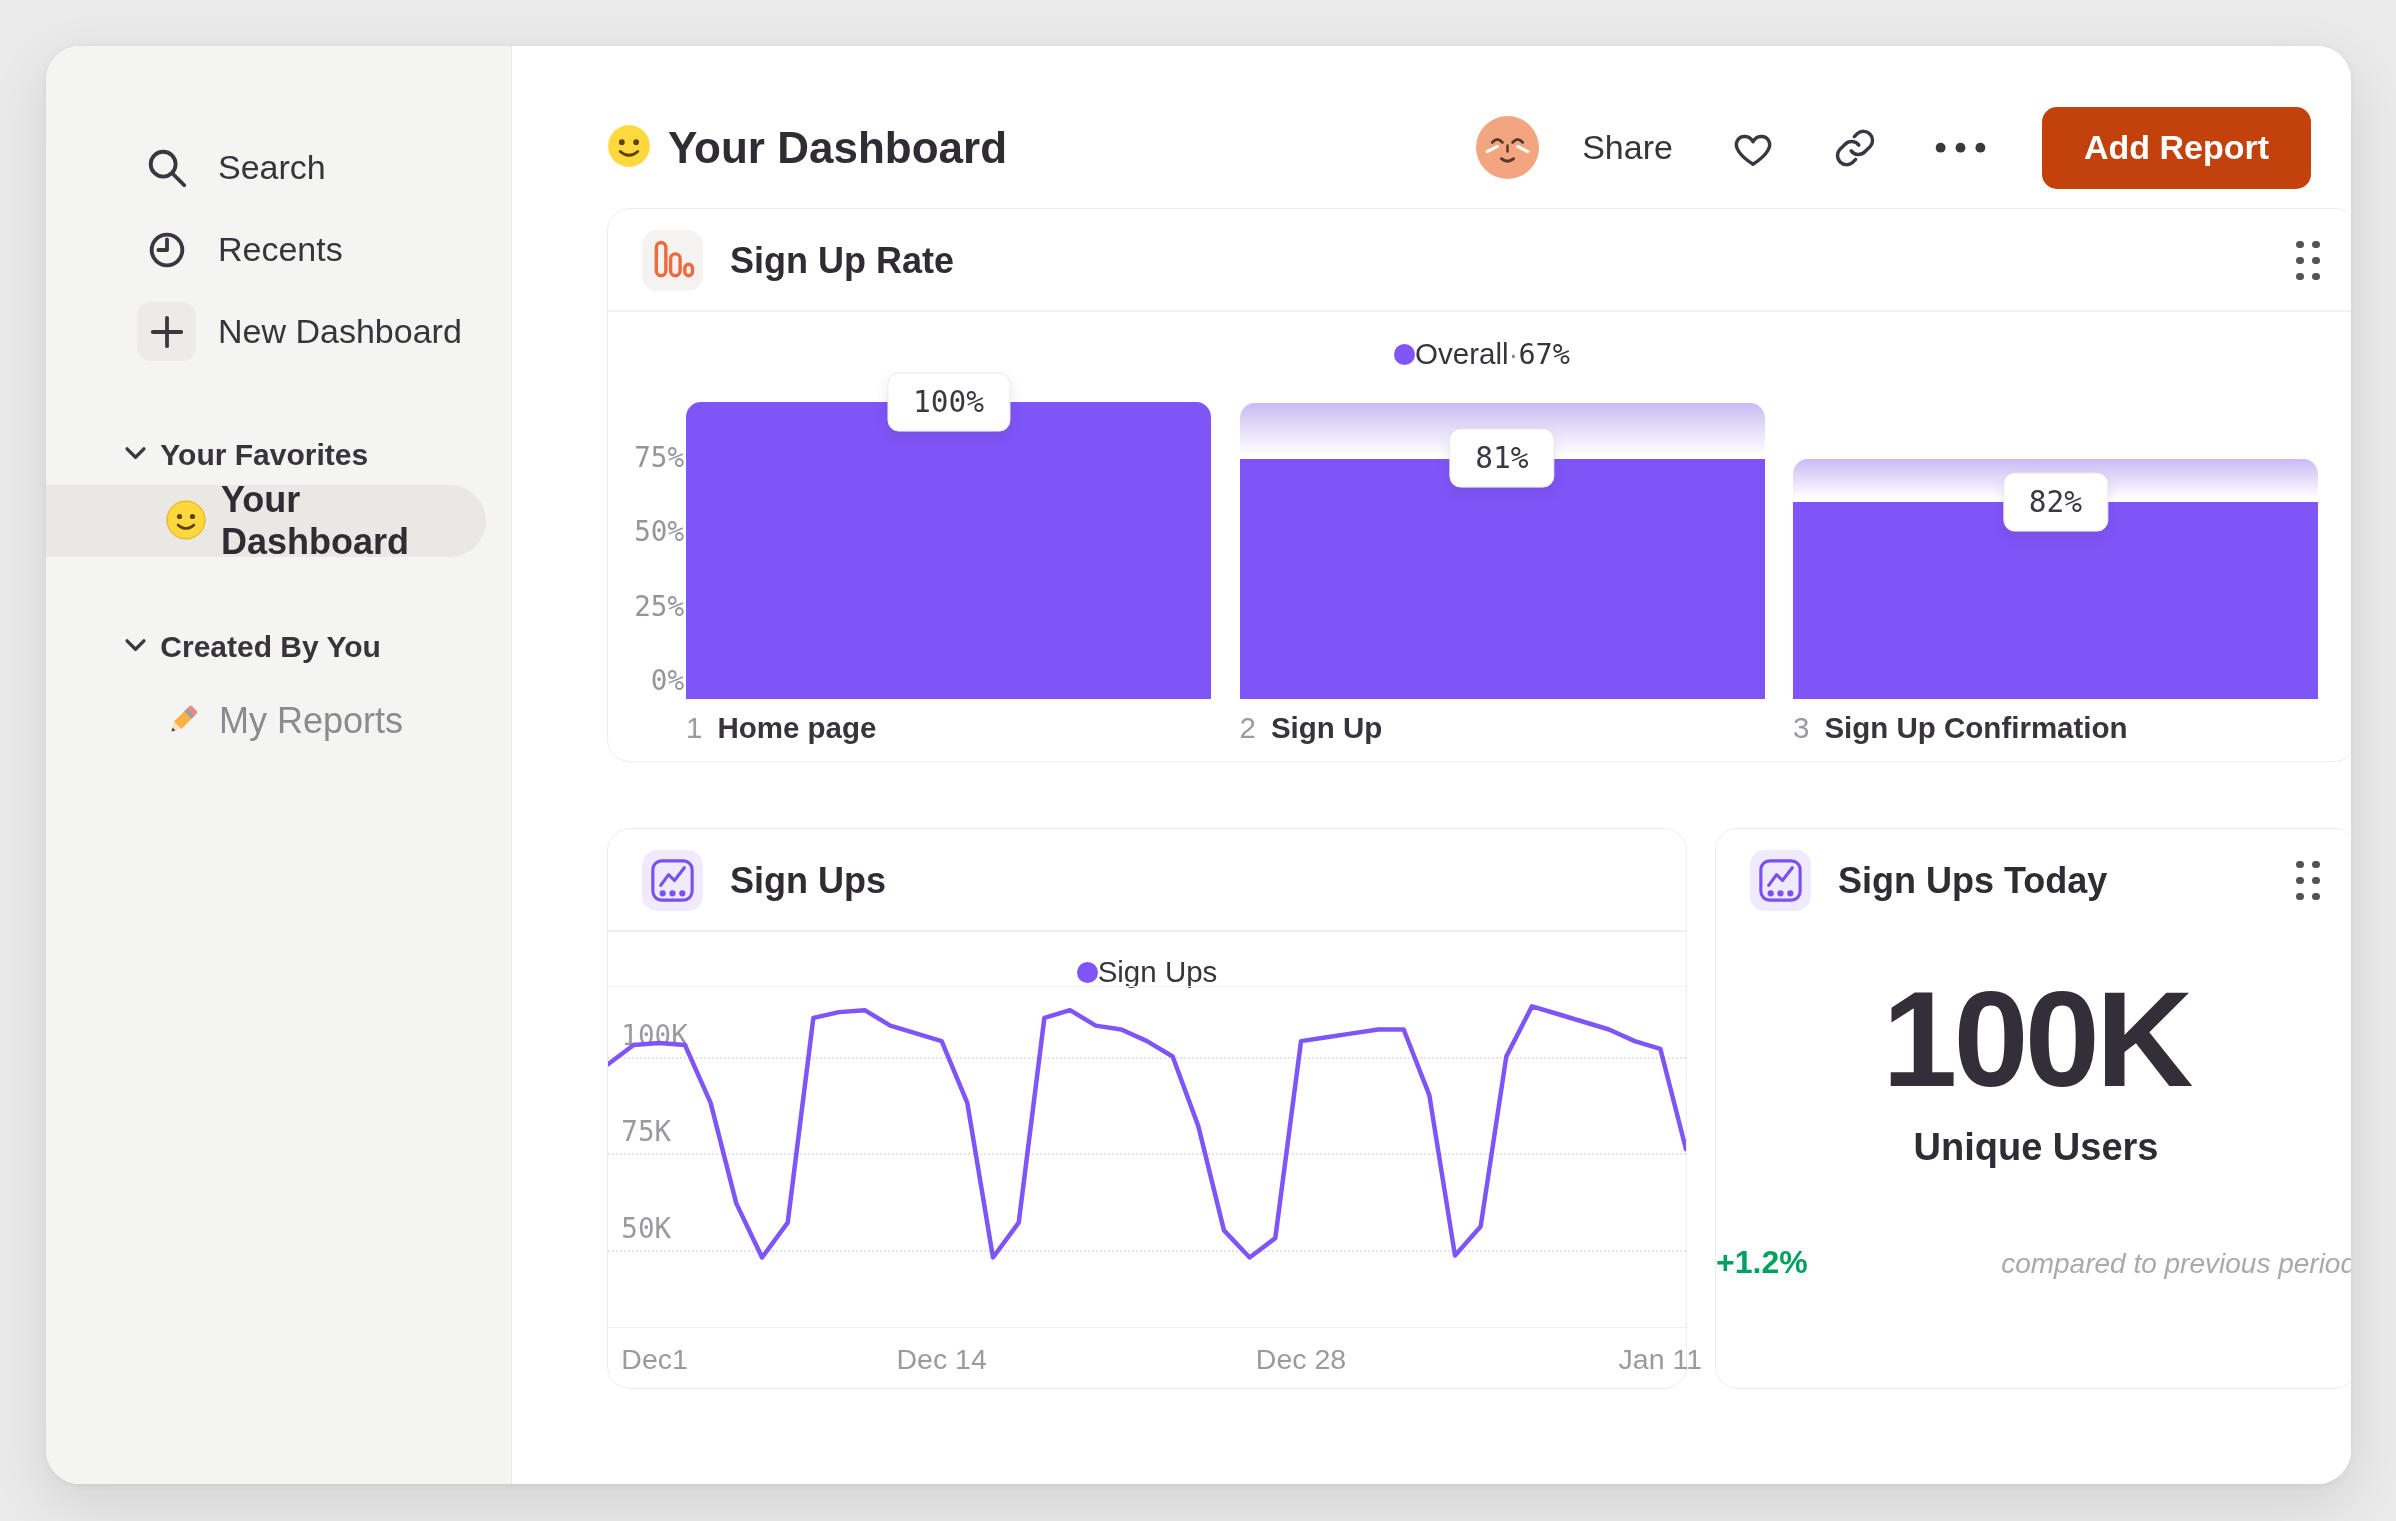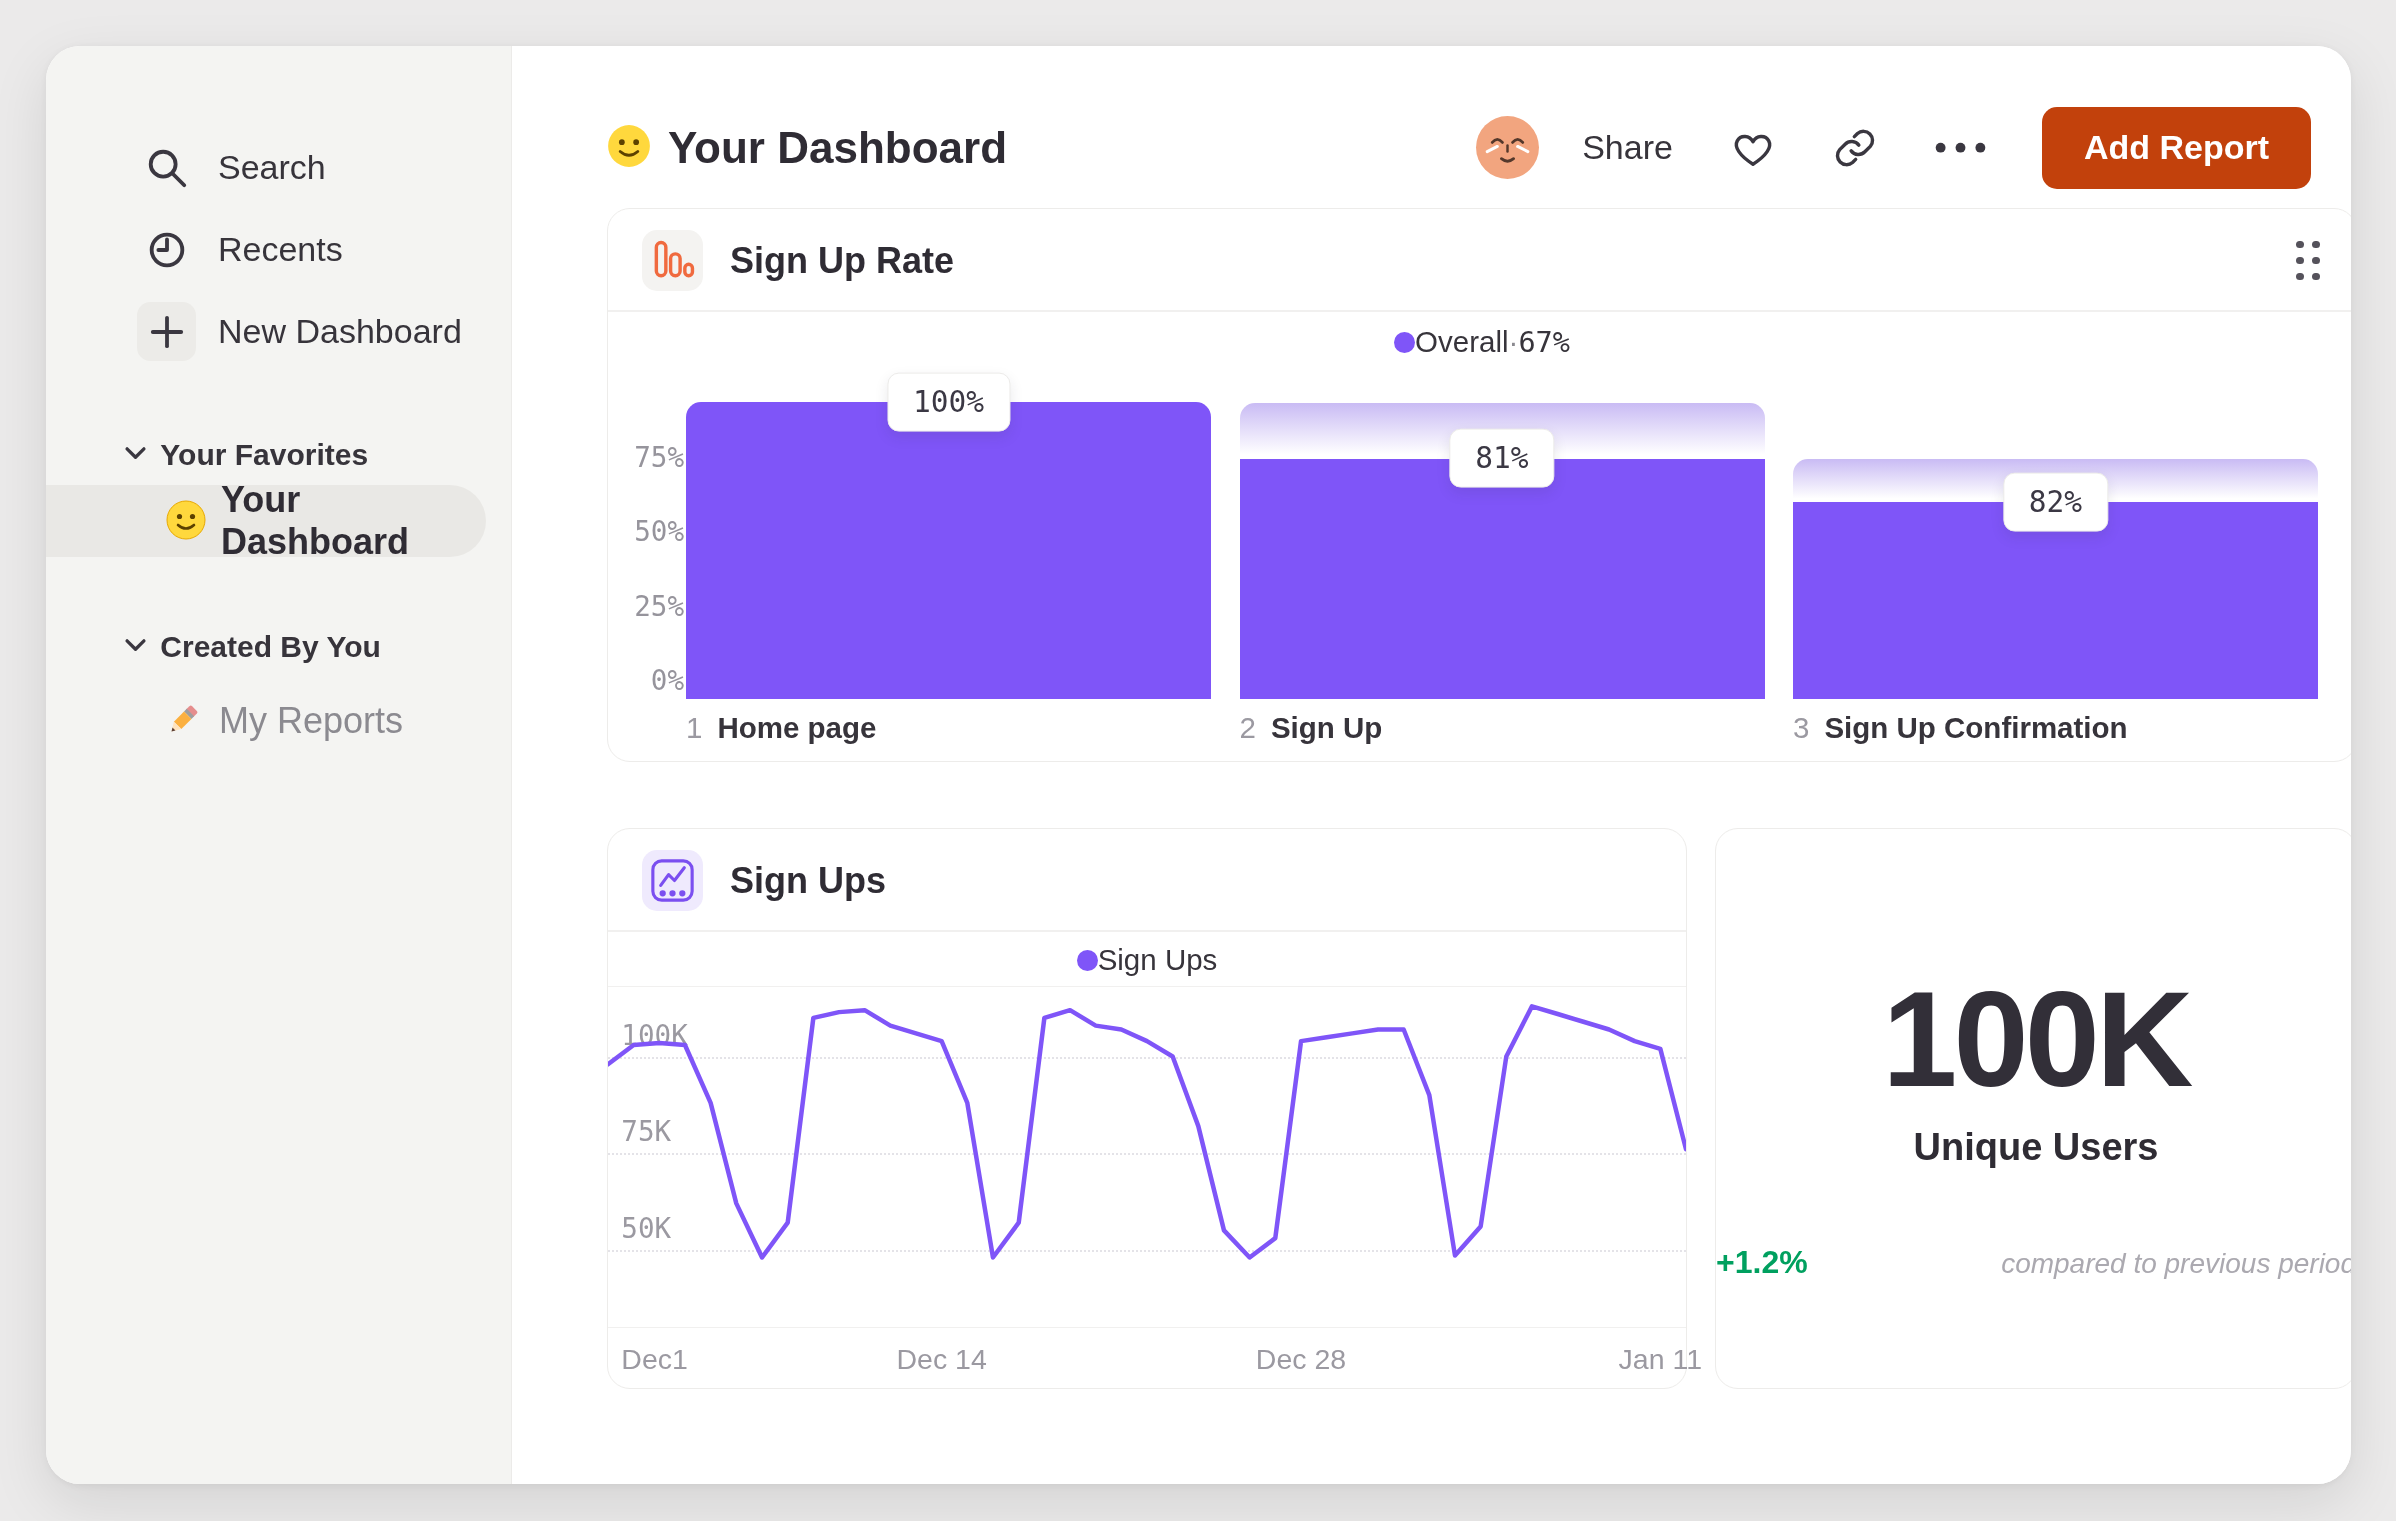--- a/index.html
+++ b/index.html
@@ -39,21 +39,21 @@
   
   .card { position:absolute; background:#fff; border:1.9px solid #EDECEA; border-radius:23px; }
   .card-hd { position:absolute; left:0; right:0; top:0; height:103px; display:flex; align-items:center; }
   .card-hd .cicon { width:61px; height:61px; margin-left:34px; border-radius:15px; display:flex; align-items:center; justify-content:center; flex:0 0 auto; }
   .cicon.orange { background:#F4F3F1; }
   .cicon.purple { background:#EFEAFD; }
   .card-hd .ctitle { margin-left:27px; font-size:36px; font-weight:700; color:#2F2C34; }
   .card-hd .drag { margin-left:auto; margin-right:36px; display:grid; grid-template-columns:repeat(2,7.6px); gap:8.6px; cursor:grab; }
   .card-hd .drag i { width:7.6px; height:7.6px; border-radius:50%; background:#55525B; }
   .hd-divider { position:absolute; left:0; right:0; top:101px; height:1.9px; background:#F1F0EF; }
-  .legend { position:absolute; left:0; right:0; display:flex; align-items:center; justify-content:center; cursor:pointer; }
+  .legend { position:absolute; left:0; right:0; display:flex; align-items:center; justify-content:center; cursor:pointer;margin-top:12px; }
   .legend .dot { width:21px; height:21px; border-radius:50%; }
   .legend .ltxt { font-size:29.5px; font-weight:500; color:#37343B; }
   .legend .lsep { font-size:29.5px; color:#8B8A90; }
   .legend .lval { font-family:"DejaVu Sans Mono",monospace; font-size:28.5px; color:#37343B; }
 
   #funnel-card { left:93px; top:162px; width:1750px; height:554px; }
   .funnel-ticks { position:absolute; left:21px; top:193px; width:55px; height:297px; }
   .funnel-ticks div { position:absolute; right:0; transform:translateY(-50%);
                       font-family:"DejaVu Sans Mono",monospace; font-size:27.6px; color:#96949C;margin-left:18px; }
   .funnel-bars { position:absolute; left:78px; right:38px; top:193px; height:297px; display:flex; gap:28.5px; }
@@ -324,20 +324,40 @@
         </div>
       <div class="line-xlabels" id="line-xlabels">
           <div class="first" style="left: 13.3px;">Dec1</div>
           <div style="left: 30.9524%;">Dec 14</div>
           <div style="left: 64.2857%;">Dec 28</div>
           <div style="left: 97.619%;">Jan 11</div>
         </div>
     </div>
 
     <div class="card" id="today-card">
+      <div class="card-hd">
+        <span class="cicon purple">
+          <svg width="55" height="55" viewBox="0 0 56 56" fill="none" stroke="#7B4FF0" stroke-width="3.2" stroke-linecap="round" stroke-linejoin="round">
+            <rect x="8" y="8" width="40" height="40" rx="9"></rect>
+            <polyline points="16,33 24,22 30,28 40,15"></polyline>
+            <circle cx="18" cy="41" r="1.6" fill="#7B4FF0"></circle>
+            <circle cx="28" cy="41" r="1.6" fill="#7B4FF0"></circle>
+            <circle cx="38" cy="41" r="1.6" fill="#7B4FF0"></circle>
+          </svg>
+        </span>
+        <span class="ctitle">Sign Ups Today</span>
+        <span class="drag">
+            <i></i>
+            <i></i>
+            <i></i>
+            <i></i>
+            <i></i>
+            <i></i>
+          </span>
+      </div>
 
       <div class="big-number">100K</div>
       <div class="big-label">Unique Users</div>
       <div class="delta-row">
         <span class="delta-val">+1.2%</span>
         <span class="delta-note">compared to previous period</span>
       </div>
     </div>
 
   </div>

